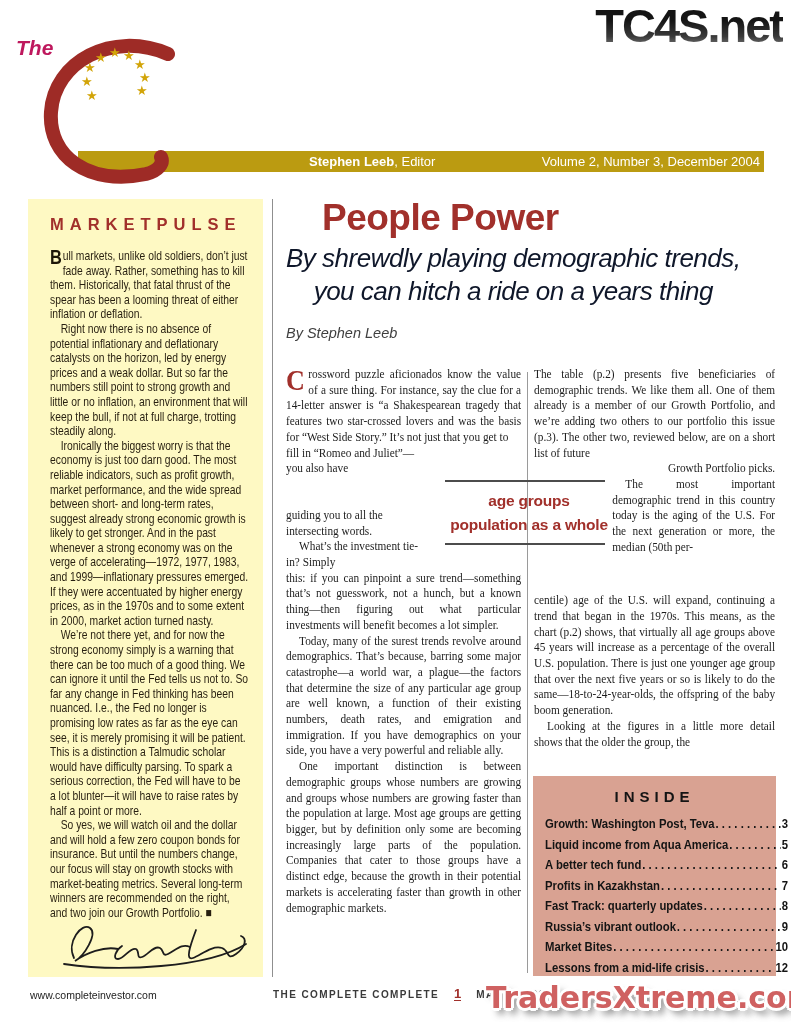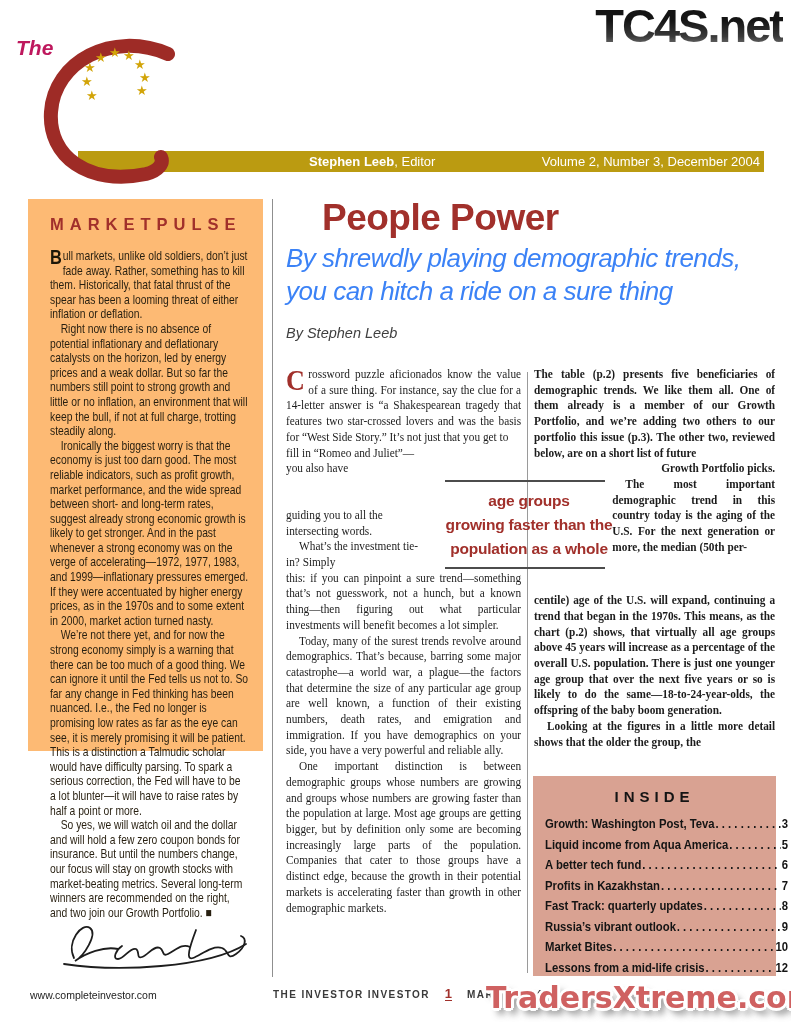--- a/index.html
+++ b/index.html
@@ -16,43 +16,43 @@
   .big-c{left:36px;top:34px;z-index:2;}
   .star{position:absolute;color:#d2a408;font-size:13px;line-height:1;z-index:3;}
   .title-rest{left:146px;top:78px;font-size:64px;font-weight:bold;font-style:italic;
     color:#9e2b26;letter-spacing:2px;line-height:1;white-space:nowrap;z-index:2;}
   .goldbar{left:78px;top:151px;width:686px;height:21px;background:#bb9b11;z-index:1;}
   .editor-line{left:270px;top:154px;color:#ffffff;font-size:13px;z-index:4;margin-left:39px;}
   .editor-line b{font-weight:bold;}
   .issue-line{right:31px;top:154px;color:#ffffff;font-size:13px;z-index:4;}
 
   
-  .mp-box{left:28px;top:199px;width:235px;height:552px;background:#fdba74;}
+  .mp-box{left:28px;top:199px;width:235px;height:778px;background:#fef9c3;}
   .mp-inner{padding:16px 14px 0 22px;}
   .mp-title{color:#a1302b;font-weight:bold;font-size:16.5px;letter-spacing:6px;white-space:nowrap;}
   .mp-text{margin-top:15px;width:122%;transform:scaleX(0.82);transform-origin:0 0;
     font-size:12.6px;line-height:14.6px;color:#271f10;text-align:left;}
   .mp-text p{margin:0;}
   .mp-text p + p{text-indent:13px;}
   .mp-drop{float:left;font-size:20px;font-weight:bold;line-height:16px;margin:0 1px 0 0;color:#1d1708;}
   .signature{left:58px;top:916px;z-index:4;}
 
   
   .vrule-main{left:272px;top:199px;width:1px;height:778px;background:#8f8f8f;}
   .vrule-col{left:527px;top:372px;width:1px;height:601px;background:#9a9a9a;}
 
   
   .headline{left:286px;top:197px;font-size:37px;font-weight:bold;color:#a1302b;letter-spacing:-0.5px;margin-left:36px;}
-  .subtitle{left:286px;top:242px;font-size:26px;font-style:italic;color:#3b82f6;line-height:33px;letter-spacing:-0.5px;}
+  .subtitle{left:286px;top:242px;font-size:26px;font-style:italic;color:#0f172a;line-height:33px;letter-spacing:-0.5px;text-align:center;}
   .byline{left:286px;top:325px;font-size:14.5px;font-style:italic;color:#404040;}
 
   
   .col{font-family:"Liberation Serif",serif;color:#1c1c1c;}
   .col1{left:286px;top:366px;width:235px;height:614px;overflow:hidden;}
-  .col2{left:534px;top:366px;width:241px;height:612px;overflow:hidden;font-weight:bold;}
+  .col2{left:534px;top:366px;width:241px;height:612px;overflow:hidden;}
   .col-inner{width:115%;transform:scaleX(0.87);transform-origin:0 0;
     font-size:13px;line-height:15.7px;text-align:justify;}
   .col-inner p{margin:0;}
   .col-inner p.ind{text-indent:15px;}
   .art-drop{float:left;font-size:30px;line-height:26px;font-weight:bold;color:#a1302b;
     margin:1px 4px 0 0;font-family:"Liberation Serif",serif;}
   .narrow-left{width:152px;text-align:left;}
   .obscured-gap{height:31px;}
   .narrow-right{margin-left:90px;min-height:132px;}
   .gpp-line{text-align:right;}
@@ -140,21 +140,21 @@
       </g>
     </svg>
   </div>
 
   <div class="abs vrule-main"></div>
   <div class="abs vrule-col"></div>
 
   <div class="abs headline">People Power</div>
   <div class="abs subtitle">
     <div>By shrewdly playing demographic trends,</div>
-    <div>you can hitch a ride on a sure thing</div>
+    <div>you can hitch a ride on a years thing</div>
   </div>
   <div class="abs byline">By Stephen Leeb</div>
 
   <div class="abs col col1">
     <div class="col-inner">
       <p><span class="art-drop">C</span><span>rossword puzzle aficionados know the value of a sure thing. For instance, say the clue for a 14-letter answer is “a Shakespearean tragedy that features two star-crossed lovers and was the basis for “West Side Story.” It’s not just that you get to</span></p>
       <div class="narrow-left">
         <p>fill in “Romeo and Juliet”—you also have</p>
         <div class="obscured-gap"></div>
         <p>guiding you to all the intersecting words.</p>
@@ -163,21 +163,20 @@
       <p>this: if you can pinpoint a sure trend—something that’s not guesswork, not a hunch, but a known thing—then figuring out what particular investments will benefit becomes a lot simpler.</p>
       <p class="ind">Today, many of the surest trends revolve around demographics. That’s because, barring some major catastrophe—a world war, a plague—the factors that determine the size of any particular age group are well known, a function of their existing numbers, death rates, and emigration and immigration. If you have demographics on your side, you have a very powerful and reliable ally.</p>
       <p class="ind">One important distinction is between demographic groups whose numbers are growing and groups whose numbers are growing faster than the population at large. Most age groups are getting bigger, but by definition only some are becoming increasingly large parts of the population. Companies that cater to those groups have a distinct edge, because the growth in their potential markets is accelerating faster than growth in other demographic markets.</p>
     </div>
   </div>
 
   <div class="abs pullquote">
     <div class="pq-rule"></div>
     <div class="pq-text">
       <div>age groups</div>
-      <div>growing faster than the</div>
       <div>population as a whole</div>
     </div>
     <div class="pq-rule"></div>
   </div>
 
   <div class="abs col col2">
     <div class="col-inner">
       <p>The table (p.2) presents five beneficiaries of demographic trends. We like them all. One of them already is a member of our Growth Portfolio, and we’re adding two others to our portfolio this issue (p.3). The other two, reviewed below, are on a short list of future</p>
       <div class="narrow-right">
         <p class="gpp-line">Growth Portfolio picks.</p>
@@ -229,20 +228,20 @@
       <div class="toc-item">
           <span class="lbl">Lessons from a mid-life crisis</span>
           <span class="dots"> . . . . . . . . . . . . . . . . . . . . . . . . . . . . . . . . . .</span>
           <span class="pg">12</span>
         </div>
     </div>
   </div>
 
   <div class="abs footer-url">www.completeinvestor.com</div>
   <div class="abs footer-center">
-    <span class="footer-pub">THE INVESTOR INVESTOR</span>
+    <span class="footer-pub">THE COMPLETE COMPLETE</span>
     <span class="footer-page">1</span>
     <span class="footer-date">MARCH 2004</span>
   </div>
 
   <div class="abs wm-bubble wm-traders">TradersXtreme.com</div>
 
 </div>
 
 </body></html>

